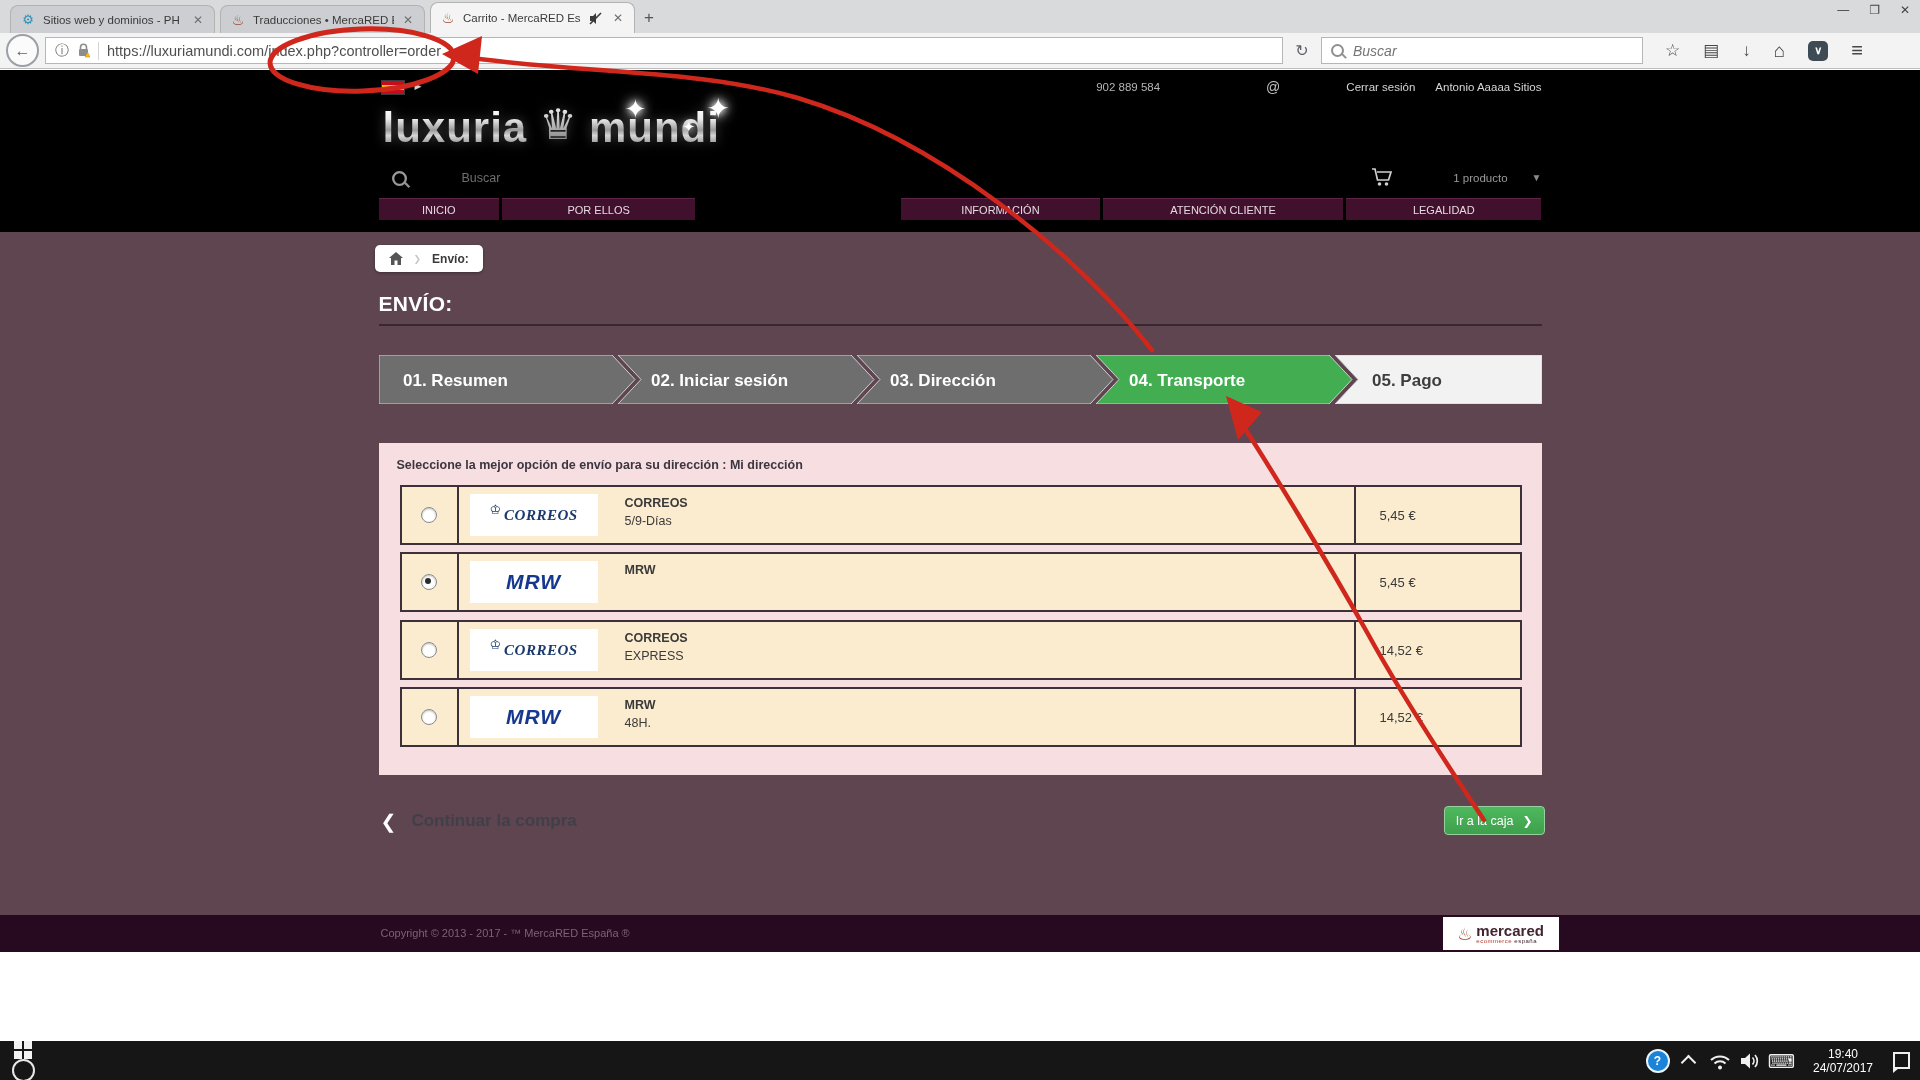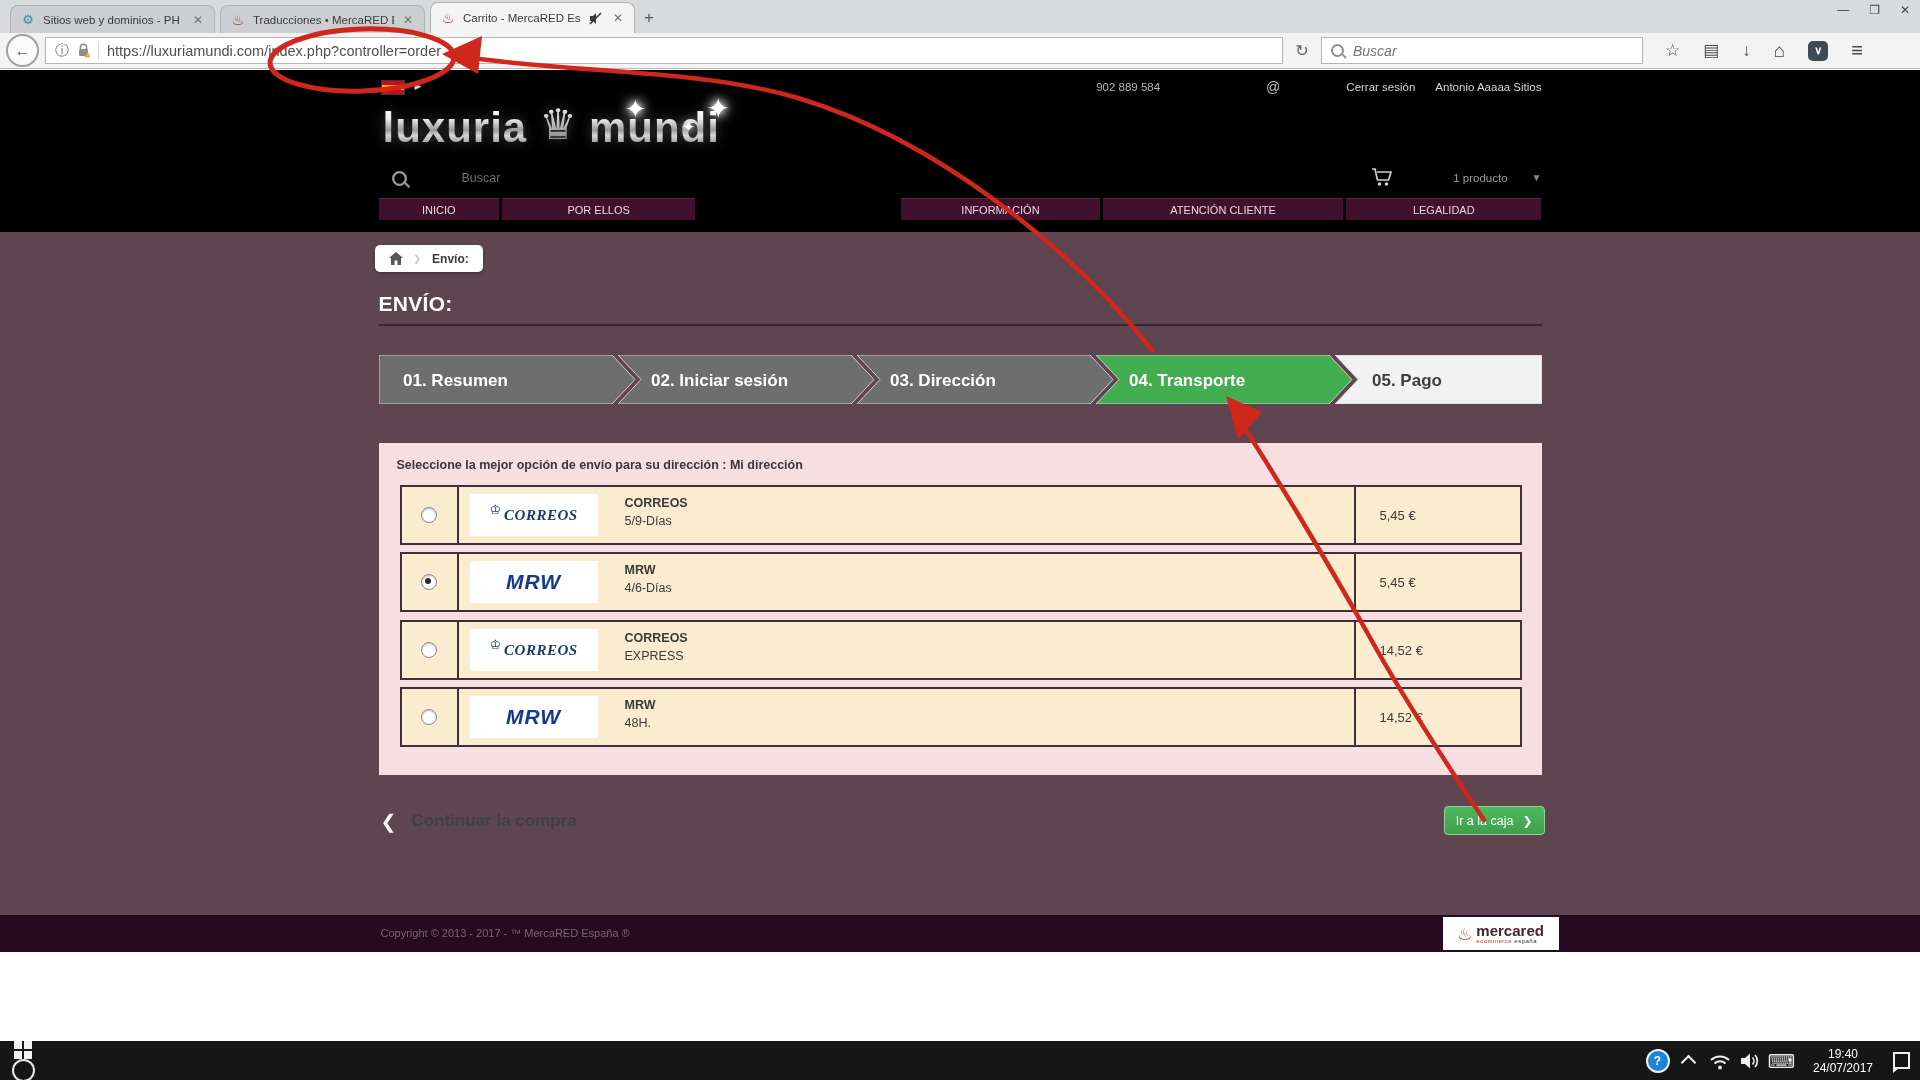--- a/index.html
+++ b/index.html
@@ -308,21 +308,20 @@
           <div class="radio-cell">
               <span class="radio checked"></span>
             </div>
           <div class="logo-cell">
             <div class="logo-box">
                 <span class="mrw-mark">MRW</span>
               </div>
           </div>
           <div class="desc-cell">
             <div class="carrier-name">MRW</div>
-            <div class="carrier-delay">4/6-Días</div>
           </div>
           <div class="price-cell">5,45 €</div>
         </div>
 
         <div class="ship-row row2">
           <div class="radio-cell">
               <span class="radio"></span>
             </div>
           <div class="logo-cell">
             <div class="logo-box">

